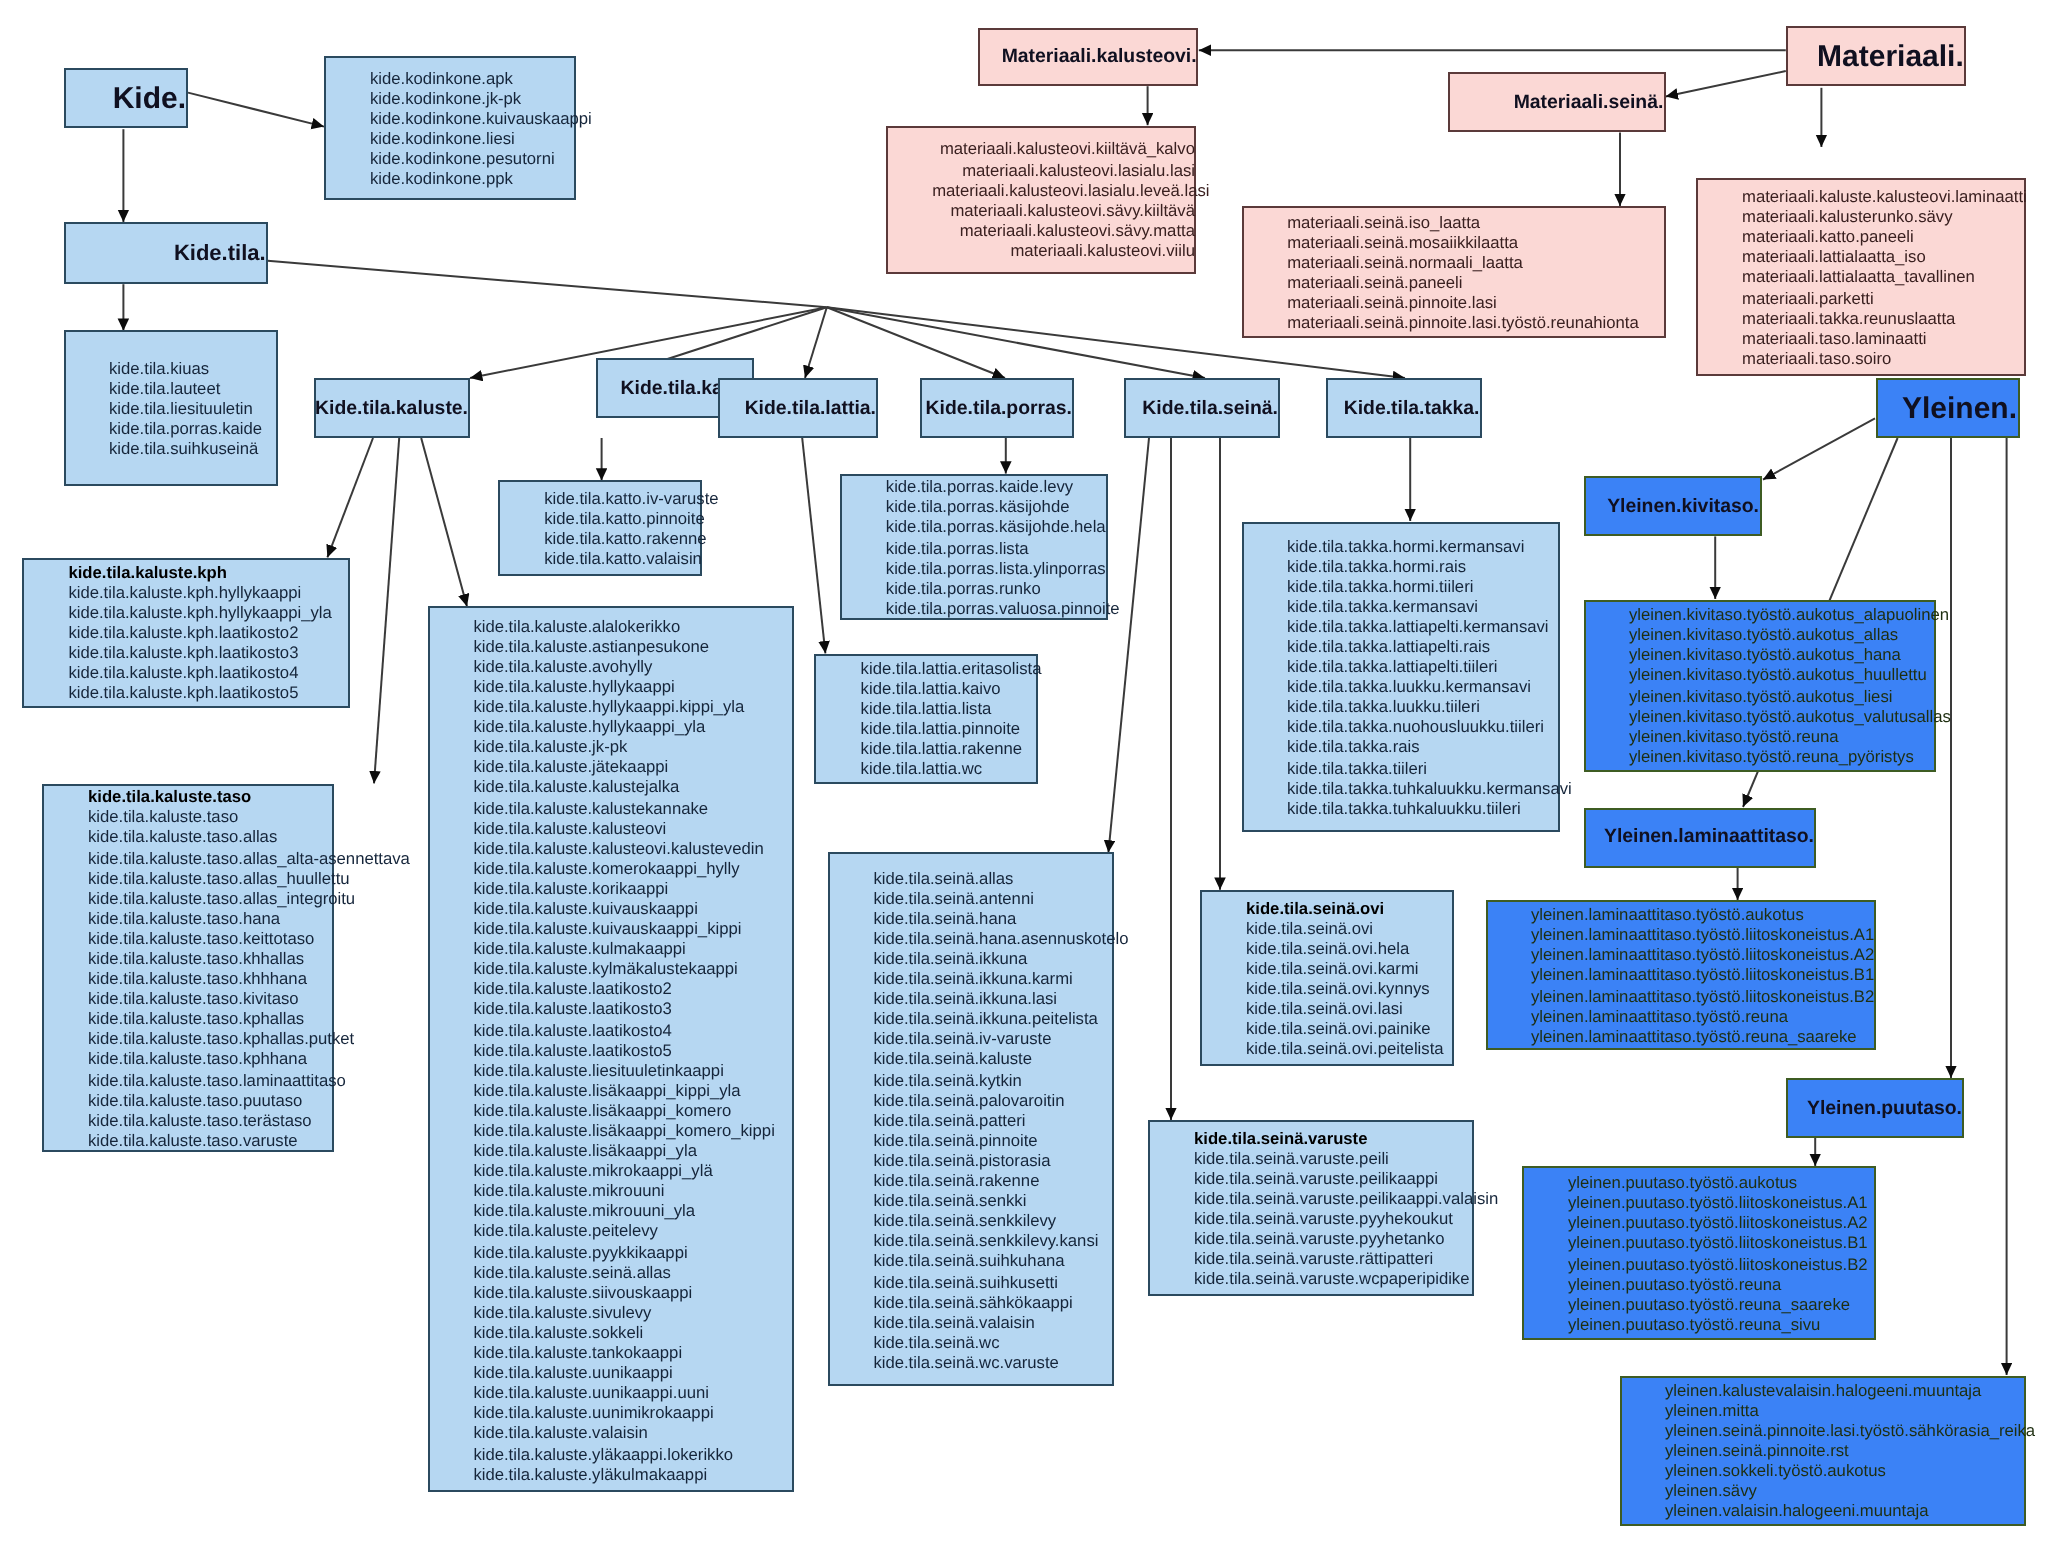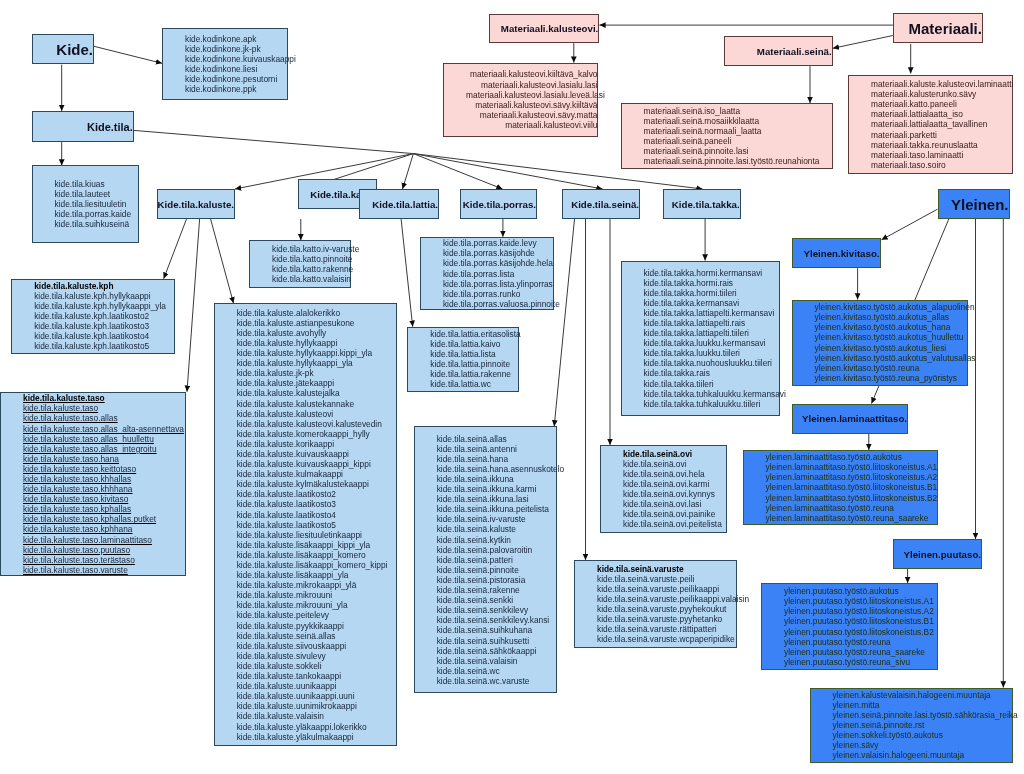--- a/index.html
+++ b/index.html
@@ -108,21 +108,21 @@
       </div>
       <div class="node kide list" style="left: 11.2px; top: 278.6px; width: 163.6px; height: 75.2px;">
         <div class="item heading">kide.tila.kaluste.kph</div>
         <div class="item">kide.tila.kaluste.kph.hyllykaappi</div>
         <div class="item">kide.tila.kaluste.kph.hyllykaappi_yla</div>
         <div class="item">kide.tila.kaluste.kph.laatikosto2</div>
         <div class="item">kide.tila.kaluste.kph.laatikosto3</div>
         <div class="item">kide.tila.kaluste.kph.laatikosto4</div>
         <div class="item">kide.tila.kaluste.kph.laatikosto5</div>
       </div>
-      <div class="node kide list" style="left: 0; top: 391.7px; width: 186px; height: 184.8px; text-decoration: underline;">
+      <div class="node kide list" style="left: 21px; top: 391.7px; width: 146px; height: 184.8px;">
         <div class="item heading">kide.tila.kaluste.taso</div>
         <div class="item">kide.tila.kaluste.taso</div>
         <div class="item">kide.tila.kaluste.taso.allas</div>
         <div class="item">kide.tila.kaluste.taso.allas_alta-asennettava</div>
         <div class="item">kide.tila.kaluste.taso.allas_huullettu</div>
         <div class="item">kide.tila.kaluste.taso.allas_integroitu</div>
         <div class="item">kide.tila.kaluste.taso.hana</div>
         <div class="item">kide.tila.kaluste.taso.keittotaso</div>
         <div class="item">kide.tila.kaluste.taso.khhallas</div>
         <div class="item">kide.tila.kaluste.taso.khhhana</div>
@@ -284,21 +284,21 @@
         <div class="item">materiaali.seinä.iso_laatta</div>
         <div class="item">materiaali.seinä.mosaiikkilaatta</div>
         <div class="item">materiaali.seinä.normaali_laatta</div>
         <div class="item">materiaali.seinä.paneeli</div>
         <div class="item">materiaali.seinä.pinnoite.lasi</div>
         <div class="item">materiaali.seinä.pinnoite.lasi.työstö.reunahionta</div>
       </div>
       <div class="node materiaali title" style="left: 892.9px; top: 13.4px; width: 90px; height: 30px;">
         <span class="node-label" style="font-size: 15px;">Materiaali.</span>
       </div>
-      <div class="node materiaali list" style="left: 848px; top: 75px; width: 165px; height: 99px;">
+      <div class="node materiaali list" style="left: 848px; top: 89px; width: 165px; height: 99px;">
         <div class="item">materiaali.kaluste.kalusteovi.laminaatti</div>
         <div class="item">materiaali.kalusterunko.sävy</div>
         <div class="item">materiaali.katto.paneeli</div>
         <div class="item">materiaali.lattialaatta_iso</div>
         <div class="item">materiaali.lattialaatta_tavallinen</div>
         <div class="item">materiaali.parketti</div>
         <div class="item">materiaali.takka.reunuslaatta</div>
         <div class="item">materiaali.taso.laminaatti</div>
         <div class="item">materiaali.taso.soiro</div>
       </div>

